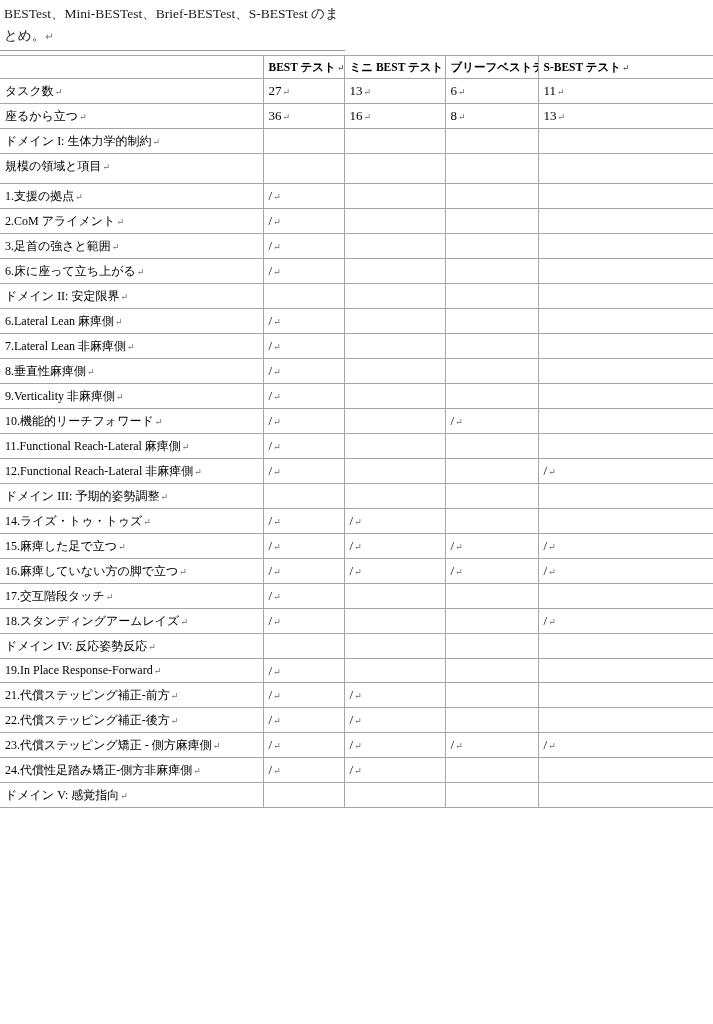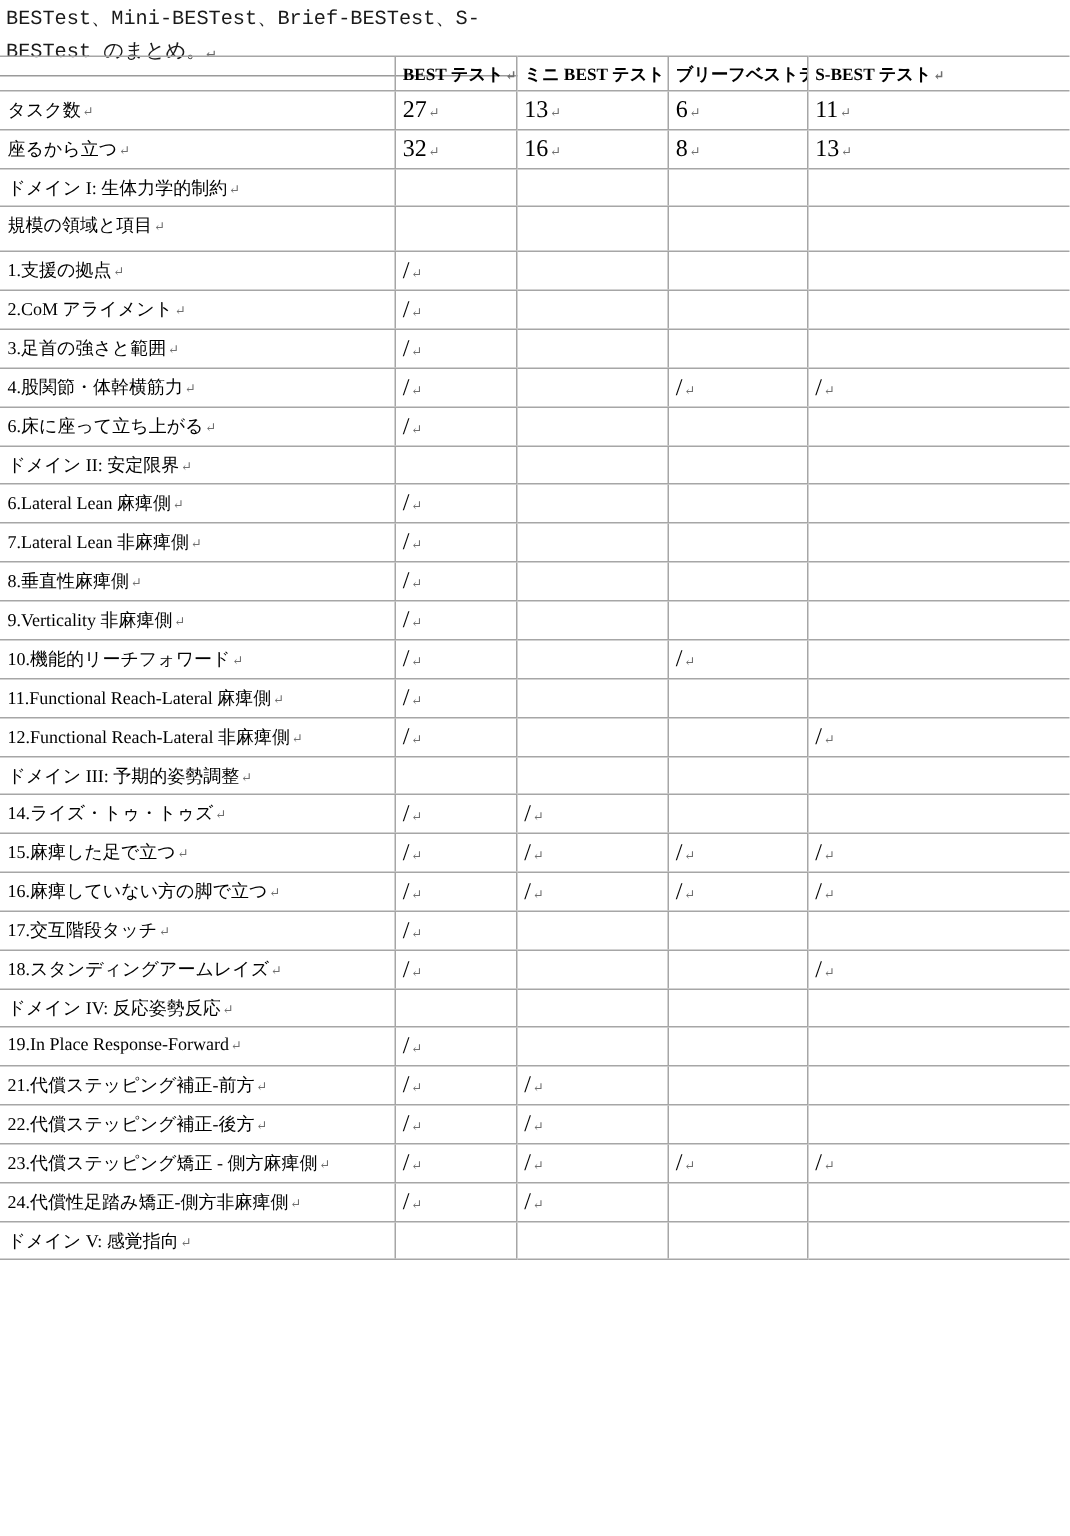--- a/index.html
+++ b/index.html
@@ -20,35 +20,35 @@
     height: 1024px;
     box-sizing: border-box;
   }
   .doc-heading {
     position: absolute;
     left: 0px;
     top: 0px;
     width: 345px;
     box-sizing: border-box;
     padding: 3px 4px 2px 4px;
-    font-family: Liberation Mono, monospace;
+    font-family: Liberation Serif, serif;
     font-size: 13.5px;
     line-height: 22px;
     color: #1a1a1a;
     border-bottom: 1px solid #9a9a9a;
   }
   .doc-heading .pilcrow {
     color: #6d6d6d;
     font-size: 10px;
     vertical-align: baseline;
   }
   table.grid {
     position: absolute;
     left: 0px;
-    top: 37px;
+    top: 55px;
     border-collapse: collapse;
     table-layout: fixed;
     width: 713px;
     font-size: 11.5px;
   }
   table.grid col.c0 { width: 263px; }
   table.grid col.c1 { width: 81px; }
   table.grid col.c2 { width: 101px; }
   table.grid col.c3 { width: 93px; }
   table.grid col.c4 { width: 175px; }
@@ -76,21 +76,21 @@
     font-family: "Liberation Serif", "DejaVu Serif", serif;
     font-size: 12px;
   }
   .pil {
     color: #6f6f6f;
     font-size: 9px;
     padding-left: 1px;
   }
   .mark {
     font-family: "Liberation Serif", "DejaVu Serif", serif;
-    font-size: 16px;
+    font-size: 13px;
   }
   .tall {
     height: 30px;
   }
   .domrow td {
     font-weight: normal;
   }
   .blankcell { }
 </style>
 </head>
@@ -122,21 +122,21 @@
     <tbody>
         <tr>
           <td><span class="lbl">タスク数</span><span class="pil">↵</span></td>
           <td class="vline"><span class="mark">27</span><span class="pil">↵</span></td>
           <td class="vline"><span class="mark">13</span><span class="pil">↵</span></td>
           <td class="vline"><span class="mark">6</span><span class="pil">↵</span></td>
           <td class="vline"><span class="mark">11</span><span class="pil">↵</span></td>
         </tr>
         <tr>
           <td><span class="lbl">座るから立つ</span><span class="pil">↵</span></td>
-          <td class="vline"><span class="mark">32</span><span class="pil">↵</span></td>
+          <td class="vline"><span class="mark">36</span><span class="pil">↵</span></td>
           <td class="vline"><span class="mark">16</span><span class="pil">↵</span></td>
           <td class="vline"><span class="mark">8</span><span class="pil">↵</span></td>
           <td class="vline"><span class="mark">13</span><span class="pil">↵</span></td>
         </tr>
         <tr class="domrow">
           <td><span class="lbl">ドメイン I:  生体力学的制約</span><span class="pil">↵</span></td>
           <td class="vline blankcell"></td>
           <td class="vline blankcell"></td>
           <td class="vline blankcell"></td>
           <td class="vline blankcell"></td>
@@ -163,27 +163,20 @@
           <td class="vline blankcell"></td>
         </tr>
         <tr>
           <td><span class="lbl">3.足首の強さと範囲</span><span class="pil">↵</span></td>
           <td class="vline"><span class="mark">/</span><span class="pil">↵</span></td>
           <td class="vline blankcell"></td>
           <td class="vline blankcell"></td>
           <td class="vline blankcell"></td>
         </tr>
         <tr>
-          <td><span class="lbl">4.股関節・体幹横筋力</span><span class="pil">↵</span></td>
-          <td class="vline"><span class="mark">/</span><span class="pil">↵</span></td>
-          <td class="vline blankcell"></td>
-          <td class="vline"><span class="mark">/</span><span class="pil">↵</span></td>
-          <td class="vline"><span class="mark">/</span><span class="pil">↵</span></td>
-        </tr>
-        <tr>
           <td><span class="lbl">6.床に座って立ち上がる</span><span class="pil">↵</span></td>
           <td class="vline"><span class="mark">/</span><span class="pil">↵</span></td>
           <td class="vline blankcell"></td>
           <td class="vline blankcell"></td>
           <td class="vline blankcell"></td>
         </tr>
         <tr class="domrow">
           <td><span class="lbl">ドメイン II:  安定限界</span><span class="pil">↵</span></td>
           <td class="vline blankcell"></td>
           <td class="vline blankcell"></td>

